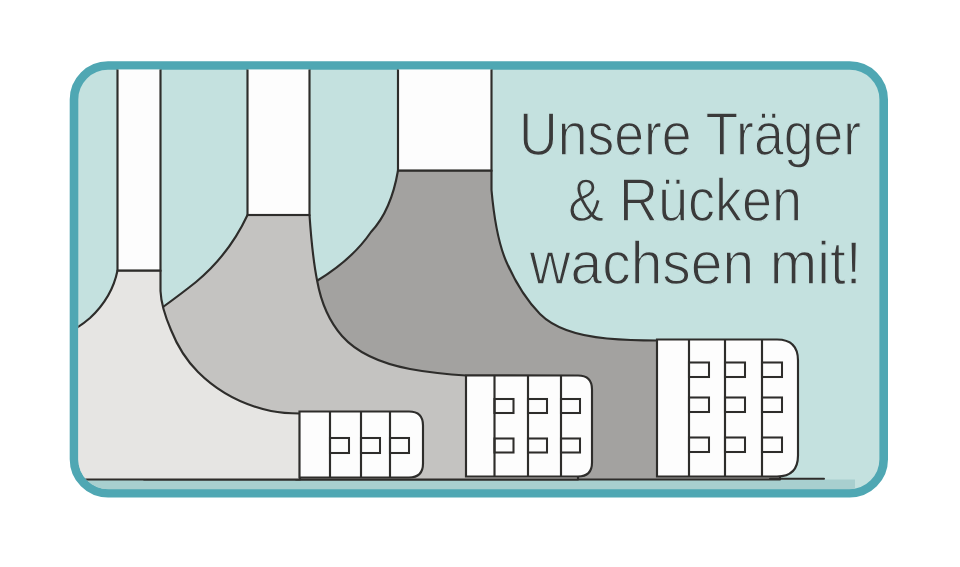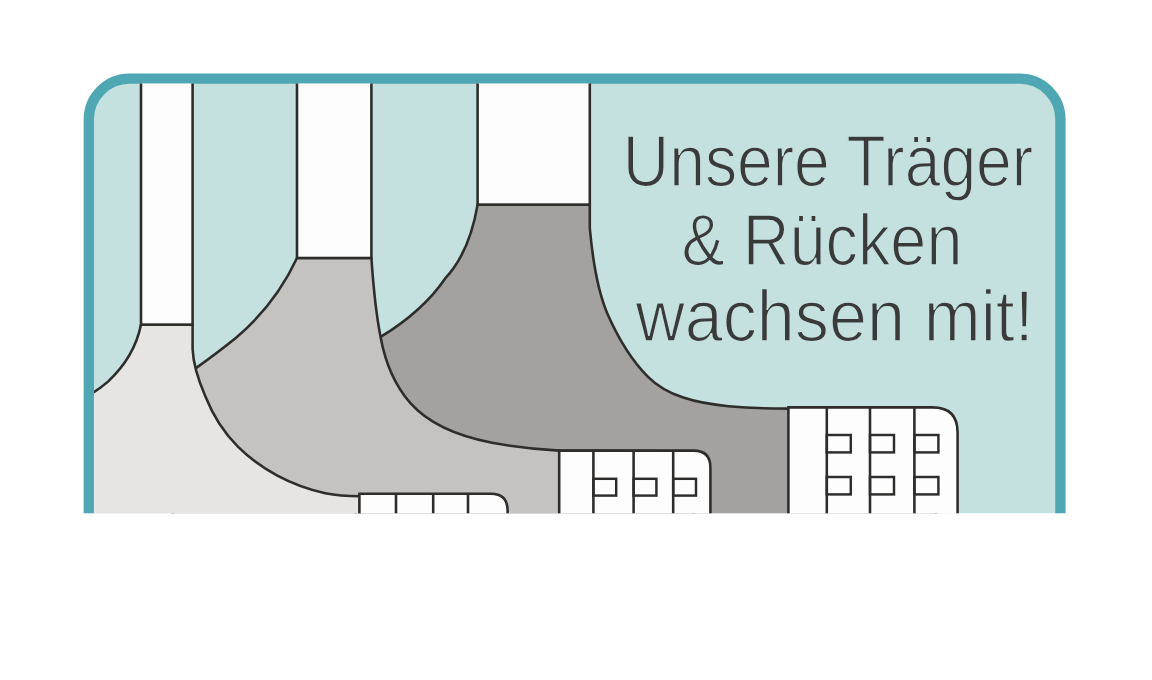--- a/index.html
+++ b/index.html
@@ -1,16 +1,16 @@
 <!DOCTYPE html>
 <html><head>
 <meta charset="utf-8">
 <style>
   html,body{margin:0;padding:0;background:#ffffff;}
-  .stage{position:relative;width:960px;height:428px;background:#ffffff;overflow:hidden;}
+  .stage{position:relative;width:960px;height:567px;background:#ffffff;overflow:hidden;}
   svg{display:block;}
   text{font-family:"Liberation Sans",sans-serif;fill:#3a3a3a;stroke:#c4e1df;stroke-width:1.3;}
 </style>
 </head>
 <body>
 <div class="stage">
 <svg width="960" height="567" viewBox="0 0 960 567">
   <defs>
     <clipPath id="panelclip">
       <rect x="78.3" y="69.6" width="801.1" height="419.6" rx="30" ry="30"></rect>

